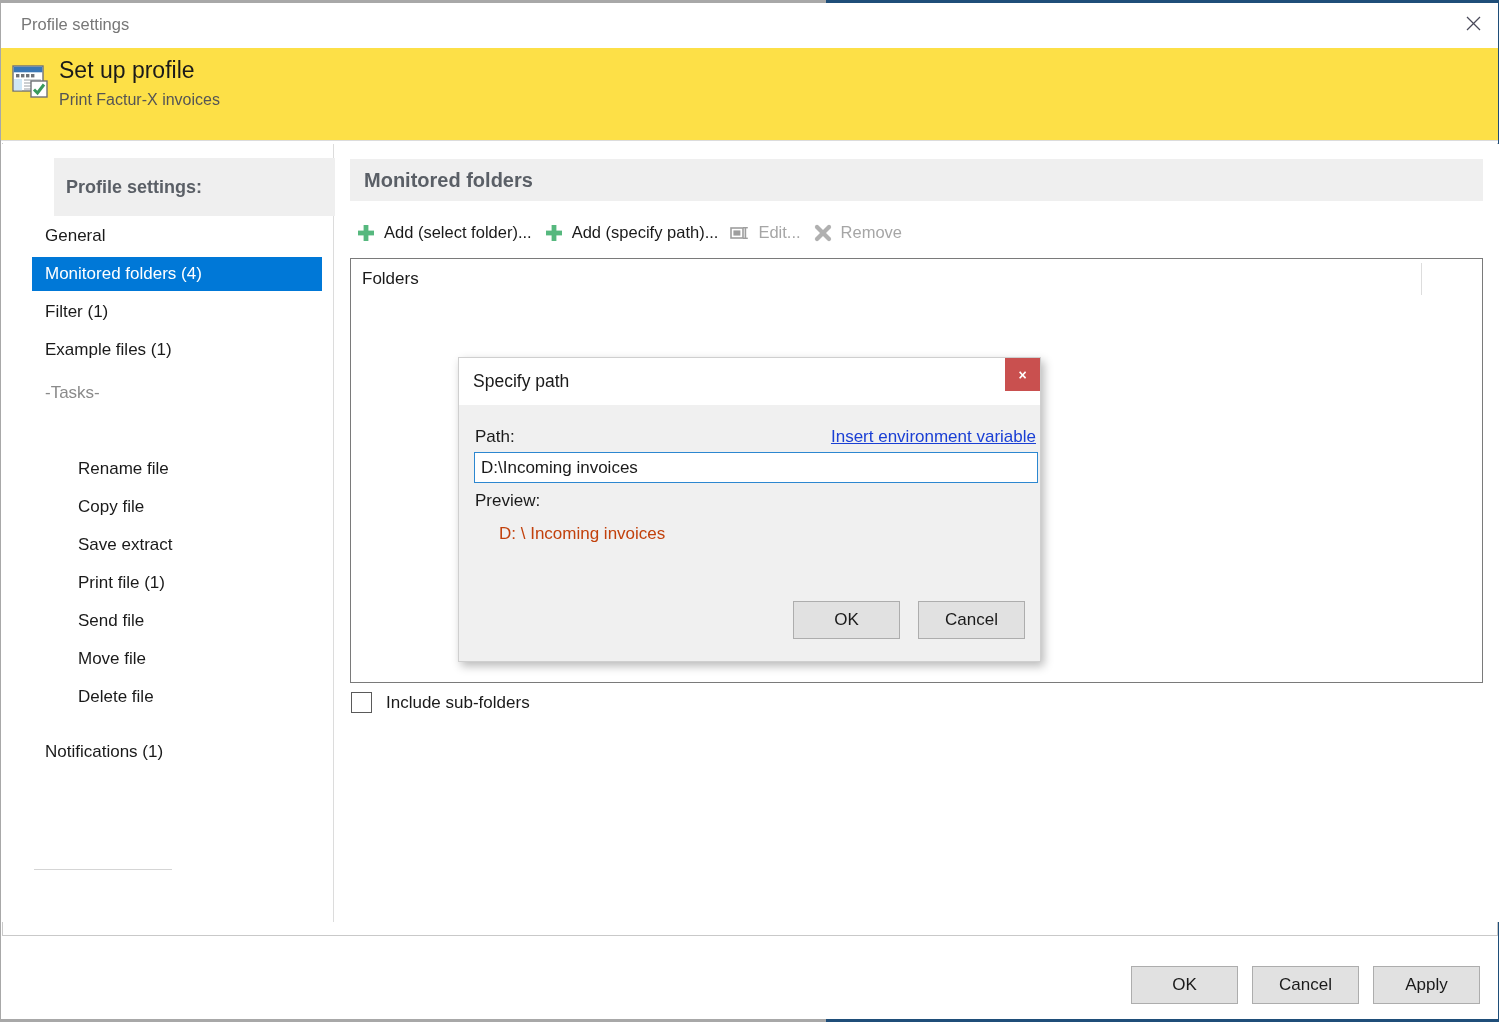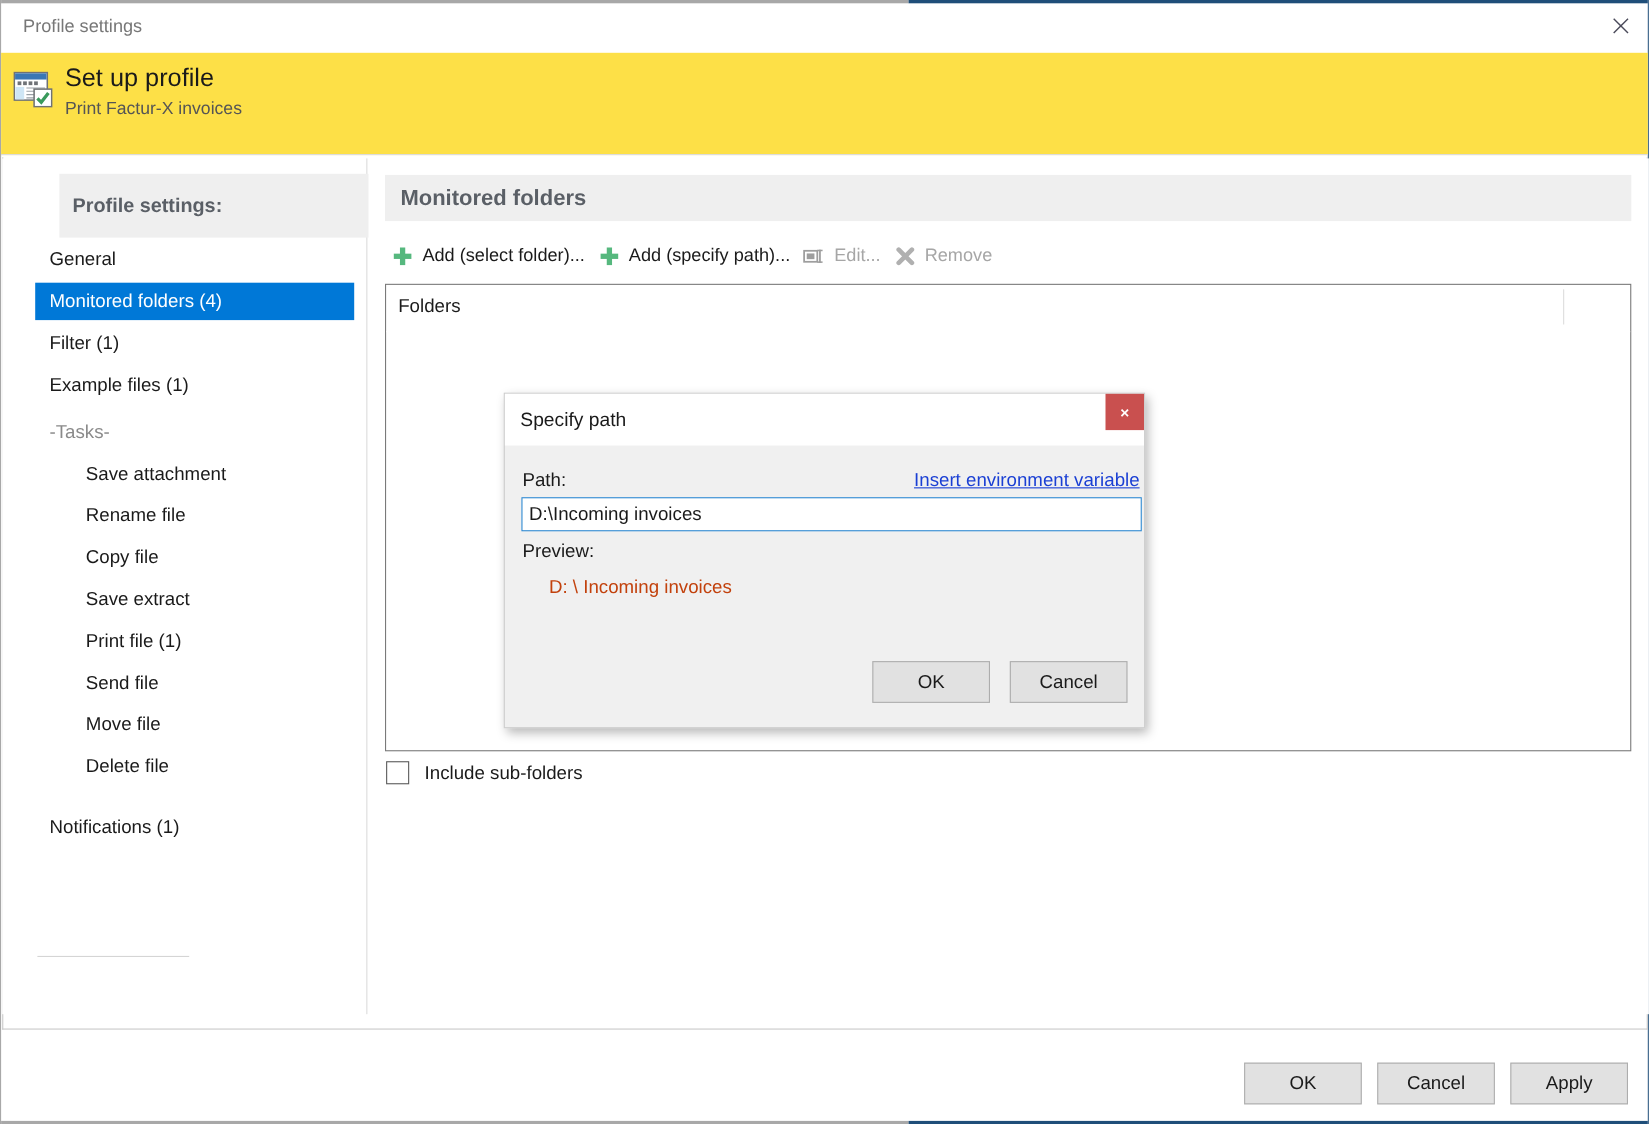--- a/index.html
+++ b/index.html
@@ -419,23 +419,20 @@
       </div>
     <div class="nav-item" style="top:151px">
         <span>Filter (1)</span>
       </div>
     <div class="nav-item" style="top:189px">
         <span>Example files (1)</span>
       </div>
     <div class="nav-item section-label" style="top:232px">
         <span>-Tasks-</span>
       </div>
-    <div class="nav-item task" style="top:270px">
-        <span>Save attachment</span>
-      </div>
     <div class="nav-item task" style="top:308px">
         <span>Rename file</span>
       </div>
     <div class="nav-item task" style="top:346px">
         <span>Copy file</span>
       </div>
     <div class="nav-item task" style="top:384px">
         <span>Save extract</span>
       </div>
     <div class="nav-item task" style="top:422px">

